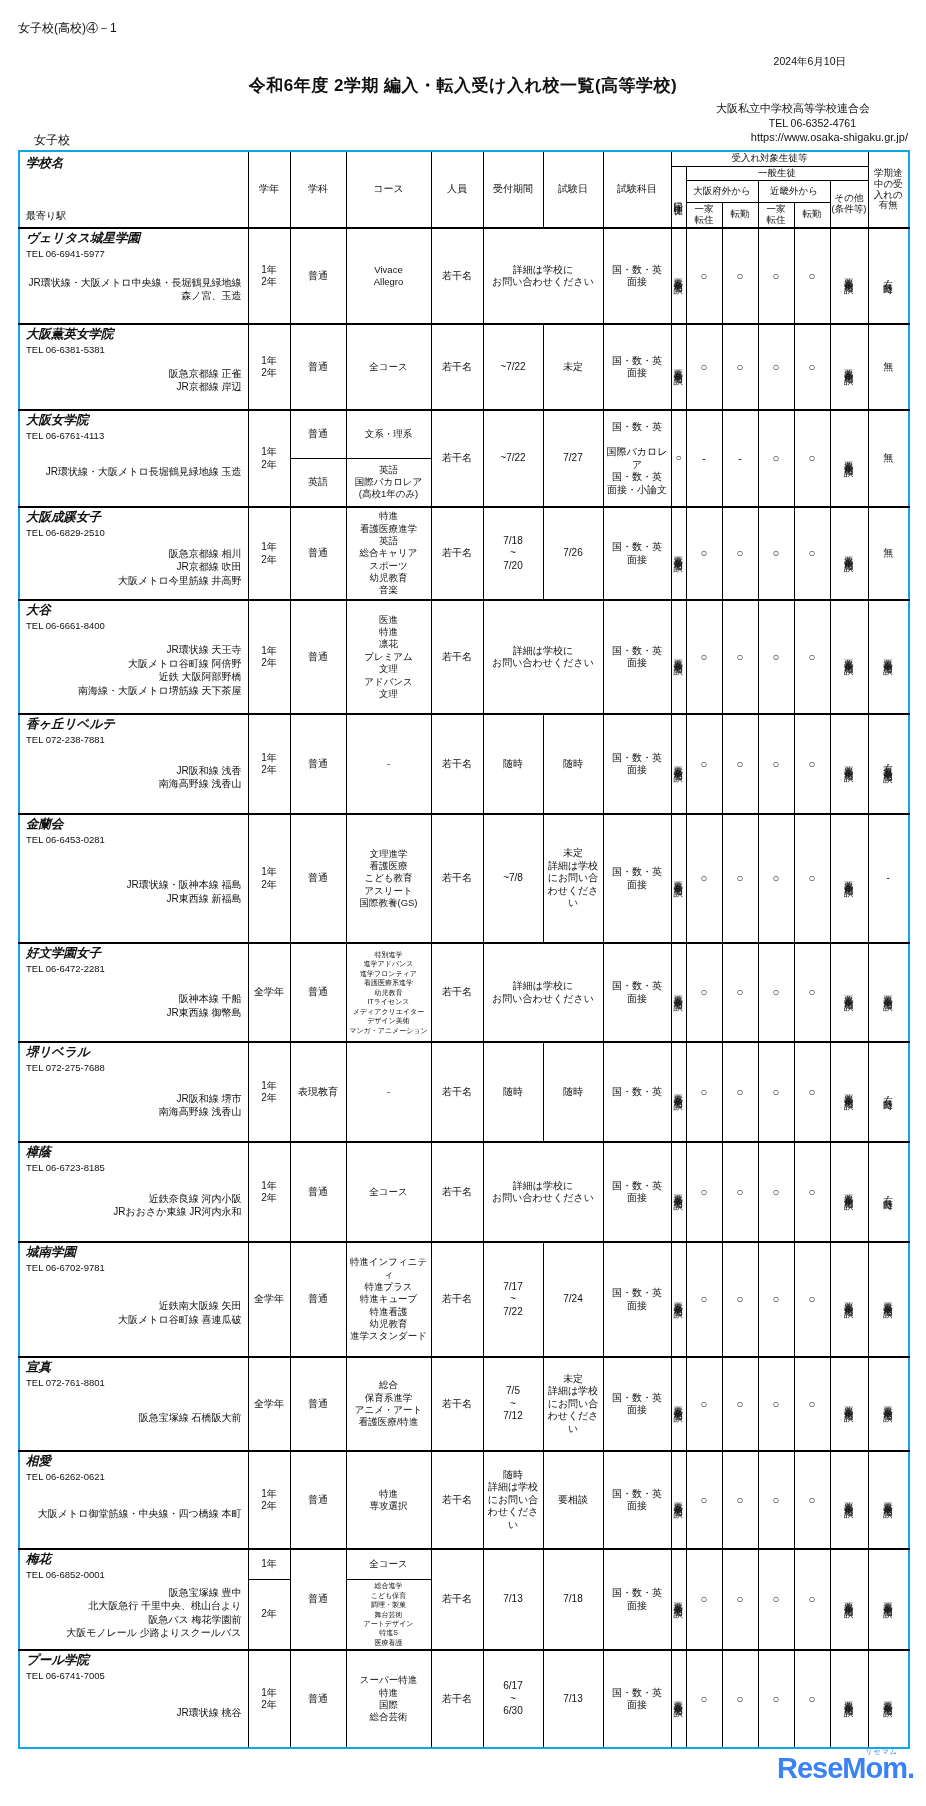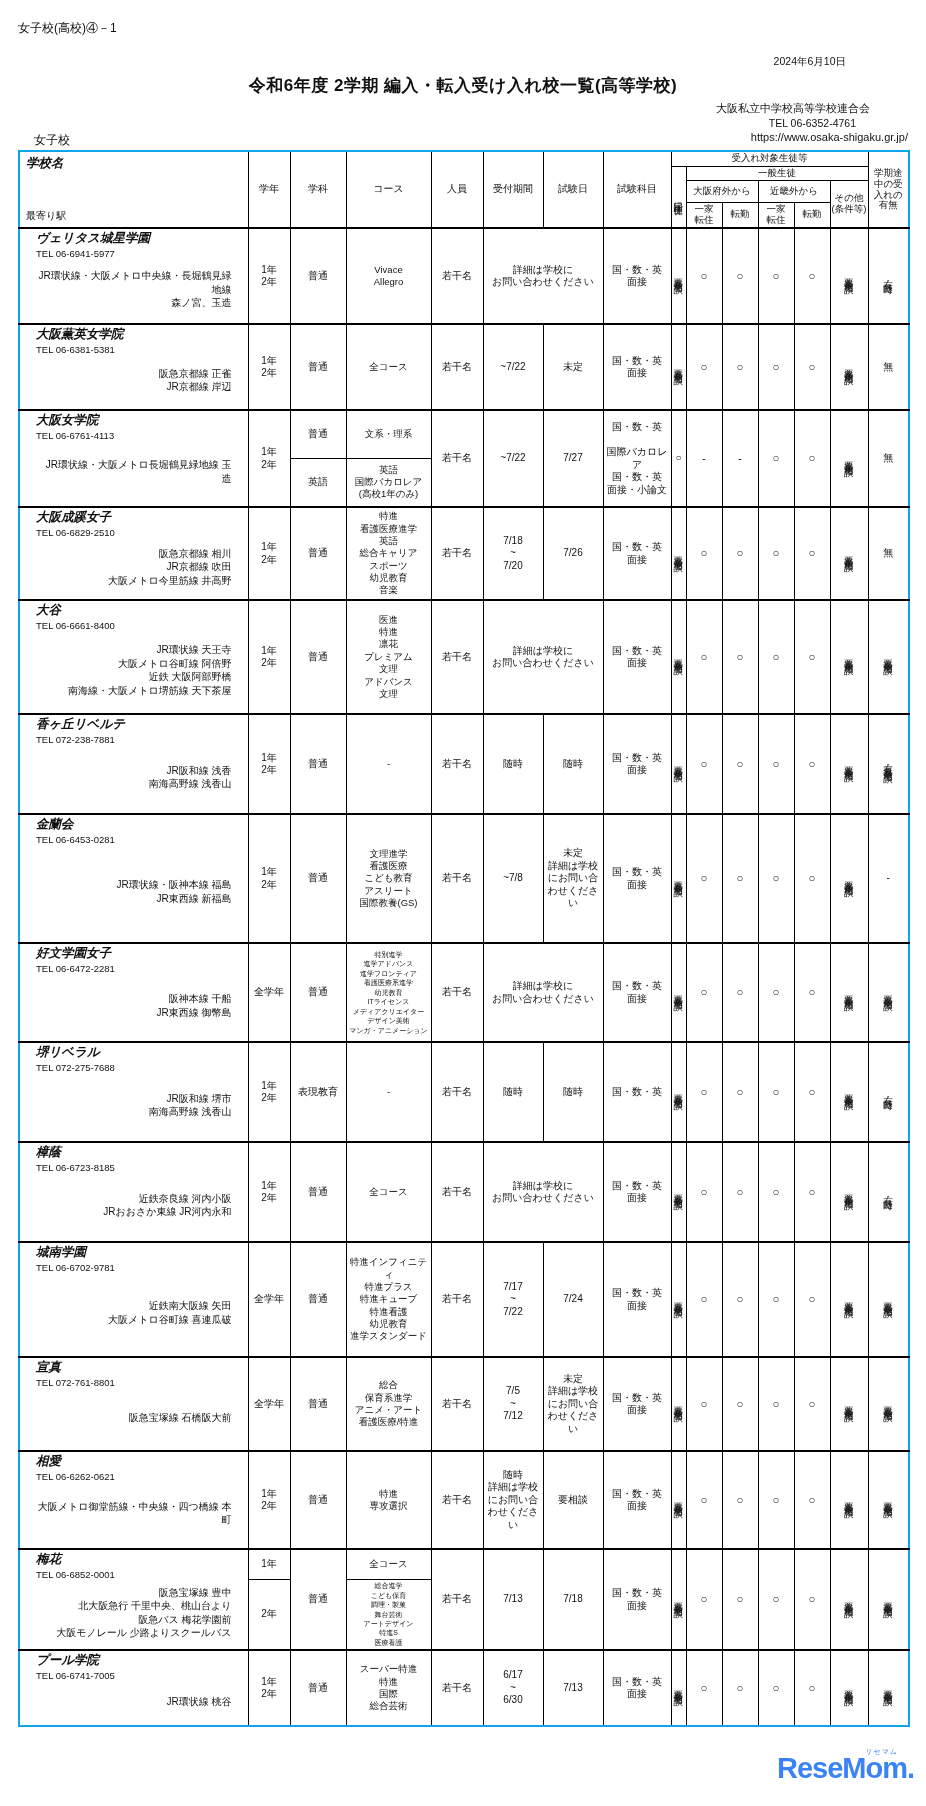--- a/index.html
+++ b/index.html
@@ -25,21 +25,21 @@
   tbody tr.school-first > td{border-top:2px solid #000;}
 
   .vt{writing-mode:vertical-rl;text-orientation:upright;display:inline-block;
       font-size:9.5px;line-height:1;letter-spacing:1.5px;}
   td.mark{font-size:11.5px;}
   td.course{font-size:9.5px;line-height:1.3;}
   td.course.small{font-size:7px;line-height:1.35;}
 
   td.school-cell{position:relative;text-align:left;}
   .school-inner{position:absolute;inset:0;display:flex;flex-direction:column;
-                padding:2px 16px 4px;box-sizing:border-box;}
+                padding:2px 6px 4px;box-sizing:border-box;}
   .school-name{font-weight:bold;font-style:italic;font-size:12.5px;white-space:nowrap;}
   .school-tel{font-size:9.5px;margin-top:1px;}
   .school-station{margin-top:auto;margin-bottom:auto;text-align:right;
                   font-size:10px;white-space:pre-line;line-height:1.35;}
 
   td.head-school{position:relative;text-align:left;}
   .head-school-inner{position:absolute;inset:0;display:flex;flex-direction:column;
                      justify-content:space-between;padding:4px 6px 5px;box-sizing:border-box;}
   .head-school-name{font-weight:bold;font-style:italic;font-size:12.5px;}
   .head-station{font-size:10px;}
@@ -456,21 +456,21 @@
       <tr style="height: 71px;">
         <td class="c">2年</td>
         <td class="course small">総合進学
 こども保育
 調理・製菓
 舞台芸術
 アートデザイン
 特進S
 医療看護</td>
       </tr>
-      <tr class="school-first" style="height: 76px; margin-top: 24px;">
+      <tr class="school-first" style="height: 98px; margin-top: 24px;">
         <td class="school-cell"><div class="school-inner"><div class="school-name">プール学院</div><div class="school-tel">TEL 06-6741-7005</div><div class="school-station">JR環状線 桃谷</div></div></td>
         <td class="c">1年
 2年</td>
         <td class="c">普通</td>
         <td class="course">スーパー特進
 特進
 国際
 総合芸術</td>
         <td class="c">若干名</td>
         <td class="c">6/17

